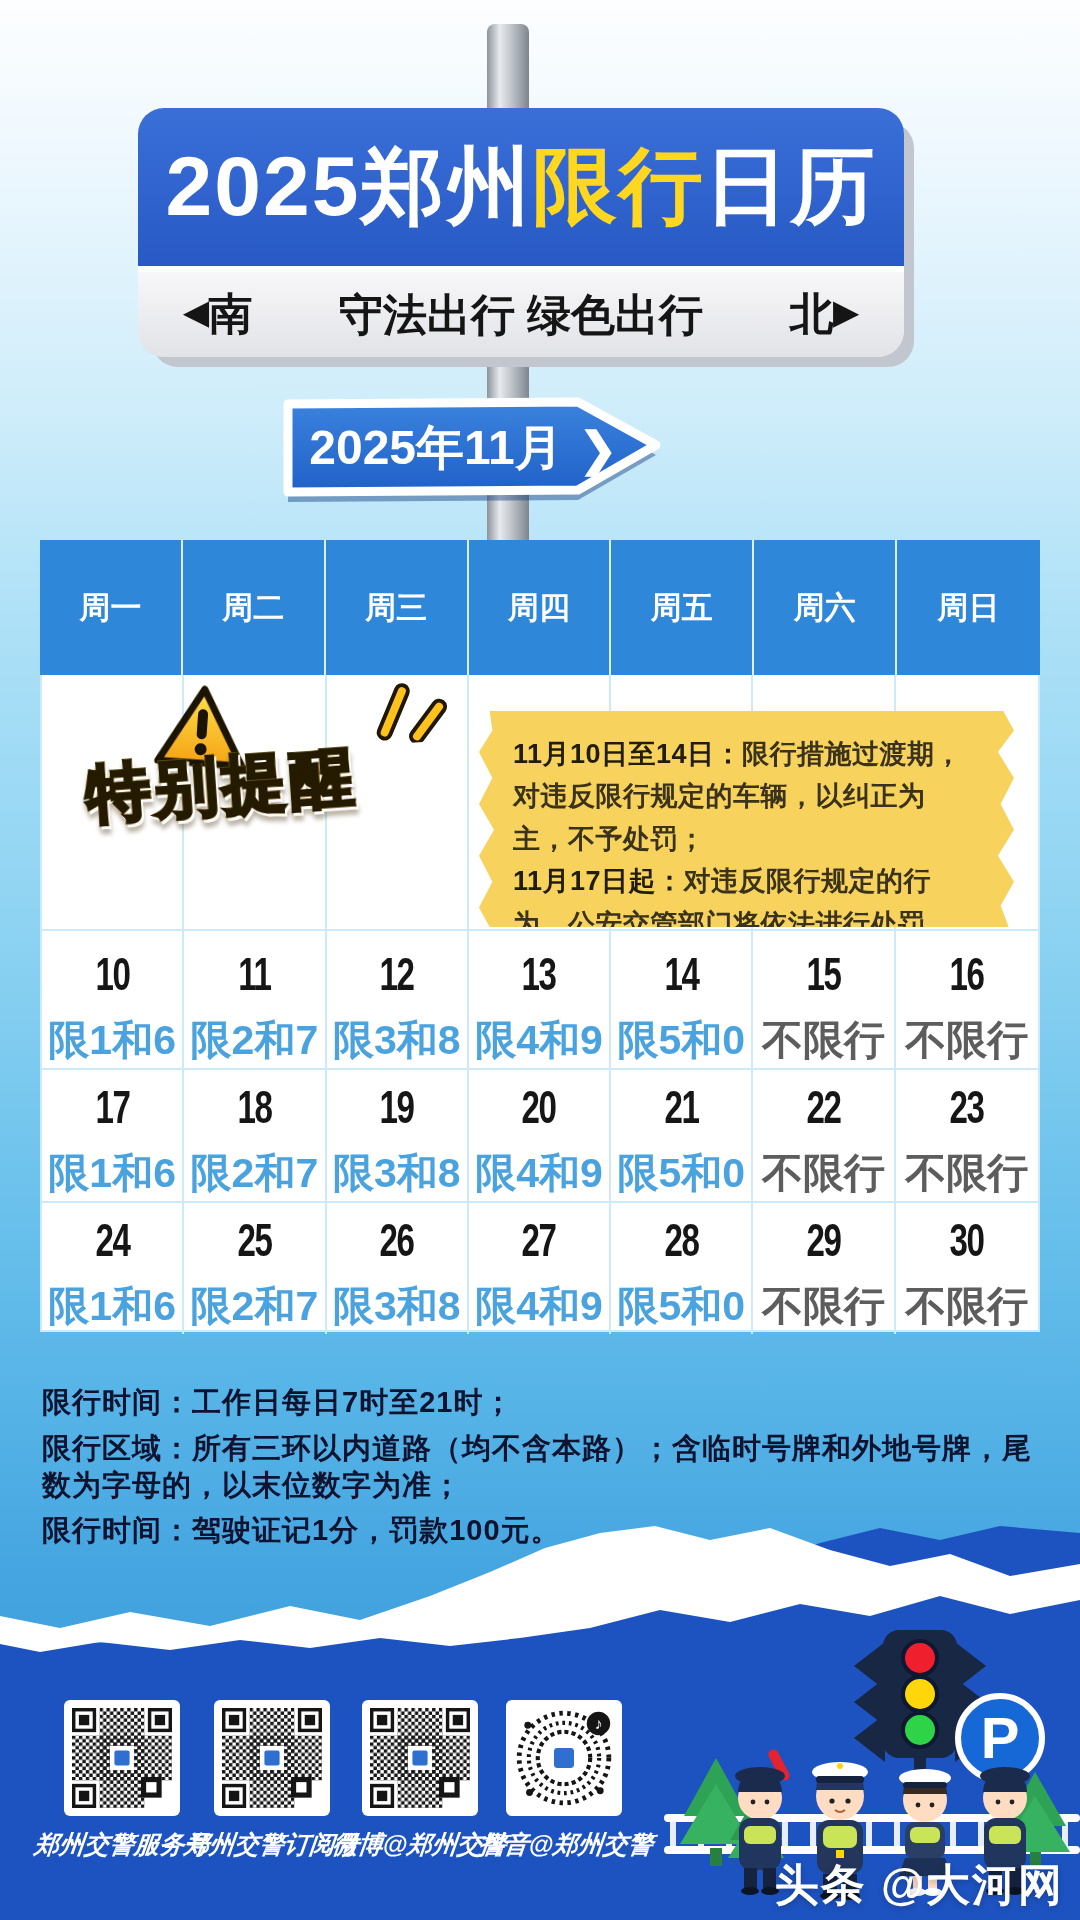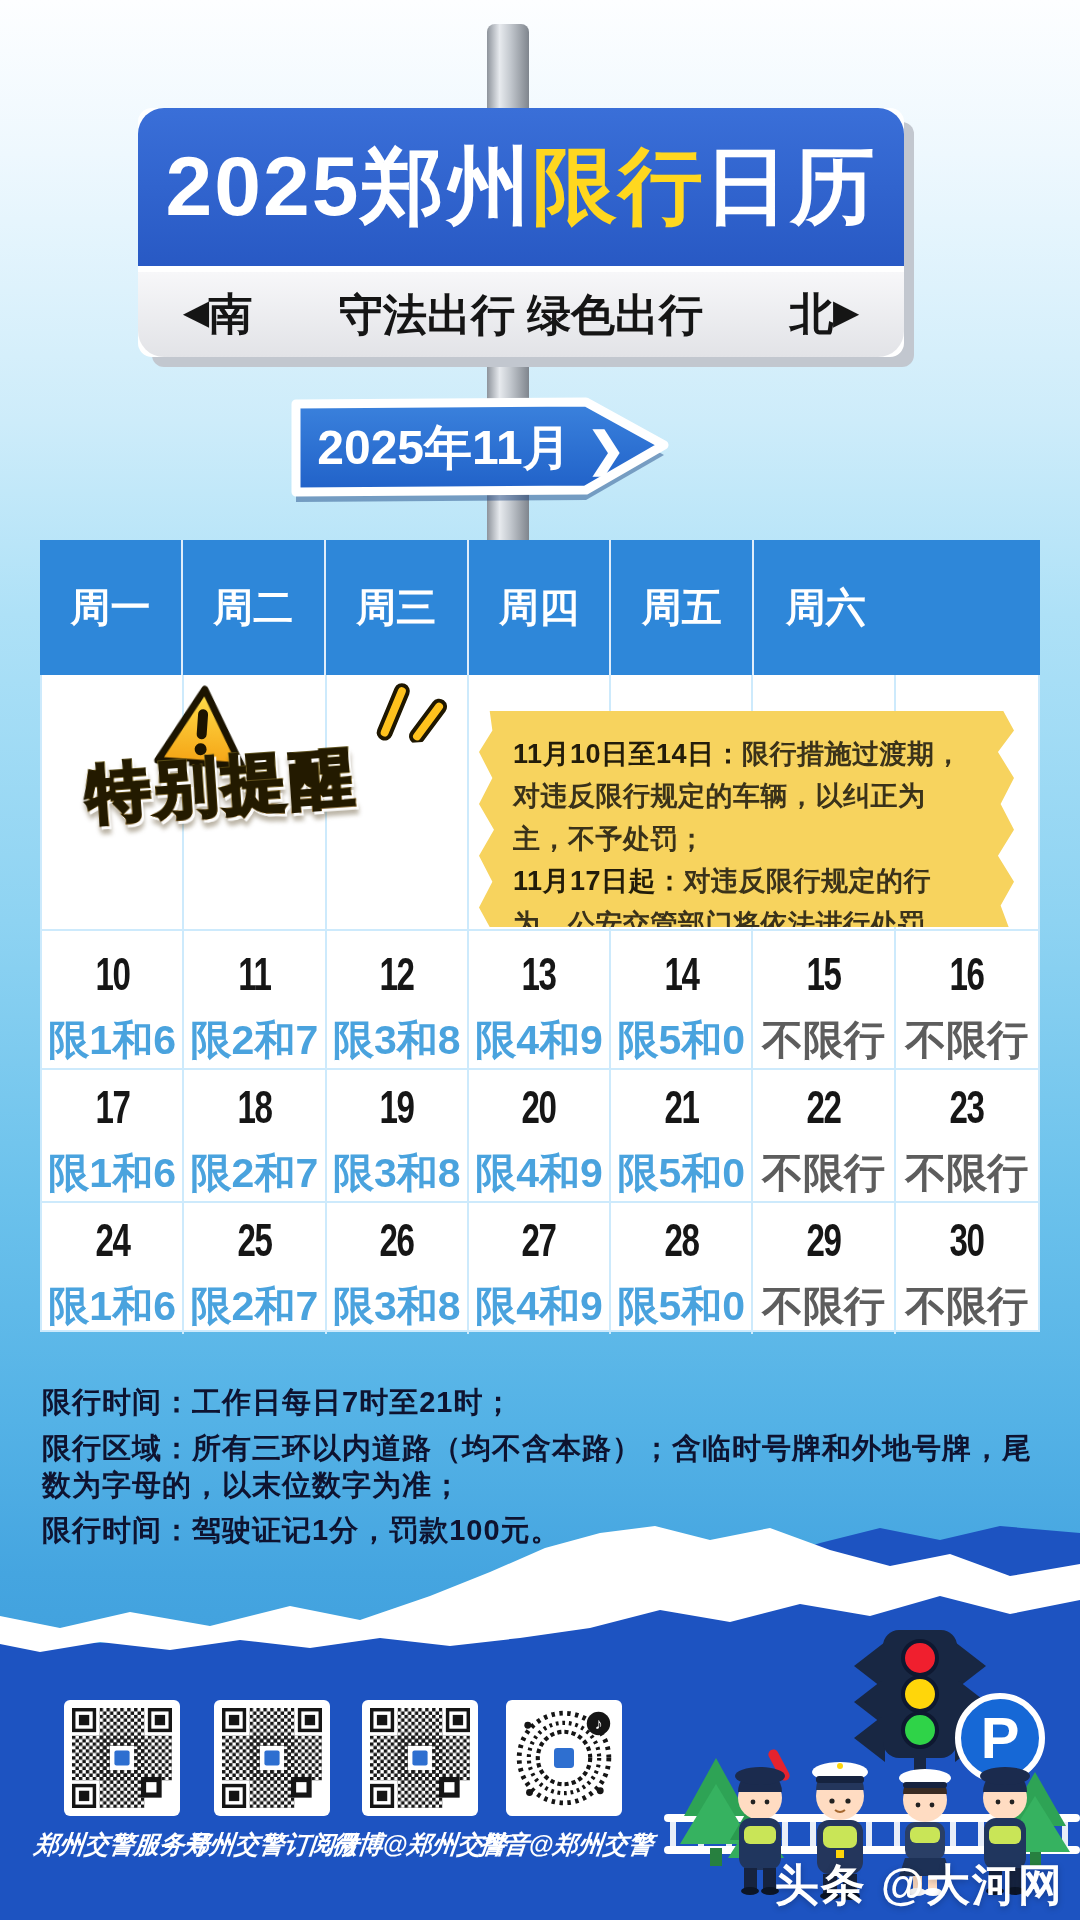--- a/index.html
+++ b/index.html
@@ -4,39 +4,39 @@
 <style>
   html,body{margin:0;padding:0;}
   .page{position:relative;width:1080px;height:1920px;overflow:hidden;
     font-family:"Liberation Sans",sans-serif;
     background:linear-gradient(180deg,#fdfeff 0%,#eef8fe 8%,#cdecfa 22%,#aee1f7 32%,#8ed3f2 48%,#6cc2ec 62%,#54b2e6 74%,#45a5e0 82%,#3f9fdd 88%,#3f9fdd 100%);}
   
   .pole{position:absolute;left:487px;top:24px;width:42px;height:522px;z-index:1;
     background:linear-gradient(90deg,#8d939b,#e7eaee 30%,#c4c9cf 55%,#7f858d);border-radius:8px 8px 0 0;}
   
   .main-sign{position:absolute;left:138px;top:108px;width:766px;z-index:2;background:#fff;
-    border-radius:14px;box-shadow:12px 12px 0 -2px #c2c7cf;}
+    border-radius:28px;box-shadow:12px 12px 0 -2px #c2c7cf;}
   .sign-blue{height:158px;border-radius:26px 26px 0 0;border-bottom:6px solid #fff;
     background:linear-gradient(180deg,#3a6fd8,#2859c4);
     display:flex;align-items:center;justify-content:center;}
   .sign-title{font-size:84px;font-weight:900;color:#fff;letter-spacing:2px;white-space:nowrap;}
   .sign-title .hl{color:#ffd71f;}
   .sign-strip{height:85px;border-radius:0 0 26px 26px;position:relative;
     background:linear-gradient(180deg,#f7f7f9,#e2e3e7);
     display:flex;align-items:center;justify-content:space-between;padding:0 46px;
     font-size:44px;font-weight:900;color:#151515;}
   .strip-center{position:absolute;left:50%;top:50%;transform:translate(-50%,-50%);white-space:nowrap;}
   .dir-arrow{font-size:32px;vertical-align:6px;}
   
-  .month-sign{position:absolute;left:286px;top:392px;width:388px;height:110px;z-index:2;}
+  .month-sign{position:absolute;left:278px;top:392px;width:388px;height:110px;z-index:2;}
   
   .calendar{position:absolute;left:40px;top:540px;width:1000px;z-index:2;}
   .cal-header{display:grid;grid-template-columns:repeat(7,1fr);height:135px;background:#2e87d9;}
   .cal-header > div{display:flex;align-items:center;justify-content:center;
-    font-size:40px;font-weight:900;color:#fff;border-right:2px solid rgba(255,255,255,.85);}
+    font-size:31px;font-weight:900;color:#fff;border-right:2px solid rgba(255,255,255,.85);}
   .cal-header > div:last-child{border-right:none;}
   .cal-body{background:#fff;border:2px solid #cdeafc;border-top:none;}
   .cal-row{display:grid;grid-template-columns:repeat(7,1fr);}
   .cal-row.special{height:256px;}
   .cal-row.days{height:133px;}
   .cell{border-right:2px solid #cdeafc;border-bottom:2px solid #cdeafc;
     display:flex;flex-direction:column;align-items:center;padding-top:16px;box-sizing:border-box;}
   .cal-row > .cell:last-child{border-right:none;}
   .cal-row.days:last-child > .cell{border-bottom:none;}
   .date{font-size:46px;font-weight:800;color:#161616;transform:scaleX(.72);letter-spacing:-2px;}
@@ -108,20 +108,21 @@
   </div>
 
   <section class="calendar">
     <div class="cal-header">
       <div>周一</div>
       <div>周二</div>
       <div>周三</div>
       <div>周四</div>
       <div>周五</div>
       <div>周六</div>
+      <div>周日</div>
     </div>
     <div class="cal-body">
       <div class="cal-row special">
         <div class="cell"></div>
         <div class="cell"></div>
         <div class="cell"></div>
         <div class="cell"></div>
         <div class="cell"></div>
         <div class="cell"></div>
         <div class="cell"></div>

